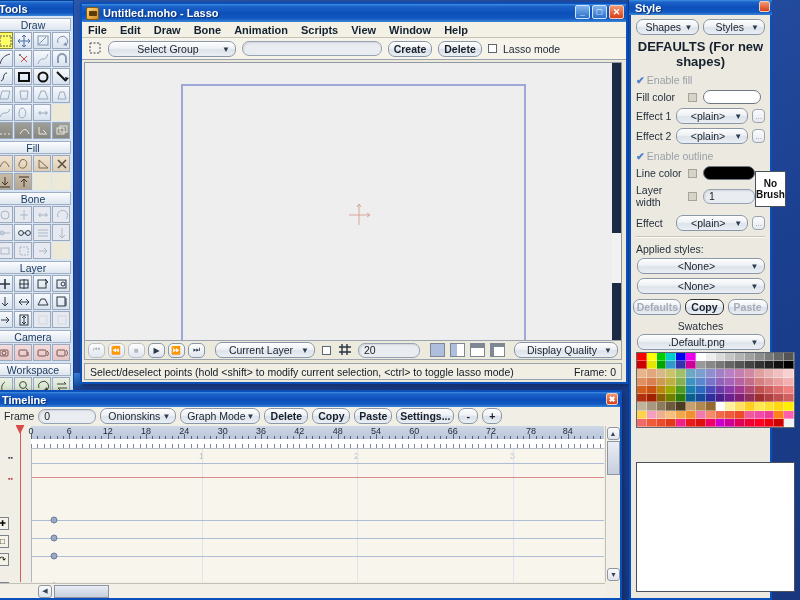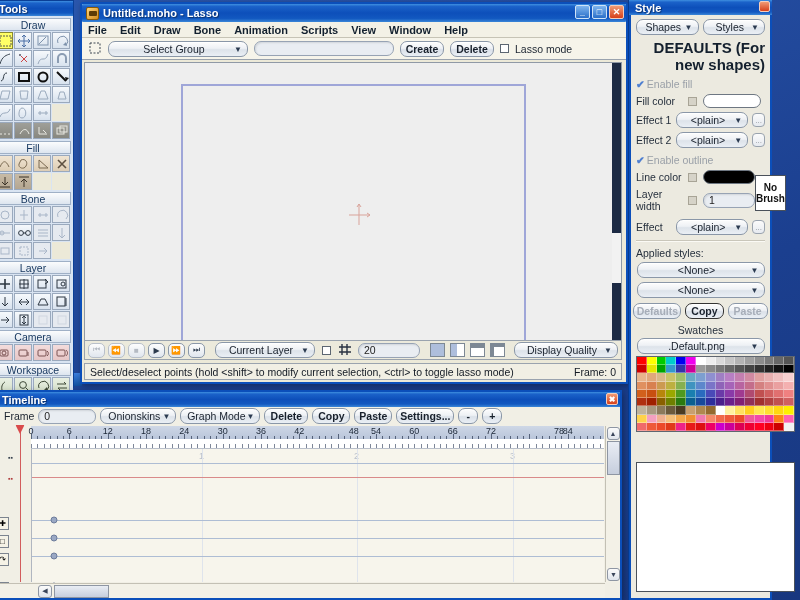--- a/index.html
+++ b/index.html
@@ -583,21 +583,21 @@
       <span>Window</span>
       <span>Help</span>
     </div>
 
     <div class="toolbar2">
       <span>
         <svg width="14" height="14">
             <rect x="2" y="2" width="10" height="10" fill="none" stroke="#3a4450" stroke-dasharray="2,1.5"></rect>
           </svg>
       </span>
-      <div class="combo" style="width:140px;">
+      <div class="combo" style="width:128px;">
         <span>Select Group</span>
         <span class="arw">▼</span>
       </div>
       <div class="field" style="width:140px;"></div>
       <div class="btn" style="width:44px;">Create</div>
       <div class="btn" style="width:44px;">Delete</div>
       <span class="chk"></span>
       <span style="font-size:10.5px;color:#1b2430;">Lasso mode</span>
     </div>
 
@@ -664,21 +664,21 @@
         <div class="combo" style="flex:1;">
           <span>Shapes</span>
           <span class="arw">▼</span>
         </div>
         <div class="combo" style="flex:1;">
           <span>Styles</span>
           <span class="arw">▼</span>
         </div>
       </div>
 
-      <div style="text-align:right;font-weight:bold;font-size:15px;color:#14202e;margin:2px 0 5px;">DEFAULTS (For new shapes)</div>
+      <div style="text-align:center;font-weight:bold;font-size:13px;color:#14202e;margin:2px 0 5px;">DEFAULTS (For new shapes)</div>
 
 
       <div class="srow" style="margin-top:4px;">
         <span class="tick">✔</span>
         <span class="slabel gray" style="width:auto;">Enable fill</span>
       </div>
 
       <div class="srow">
         <span class="slabel">Fill color</span>
         <span class="chk" style="margin-right:6px;background:#d6d3c8;border-color:#a8a496;"></span>
@@ -941,26 +941,26 @@
 
       <div id="ruler">
           <div class="tk" style="left: 0px;">0</div>
           <div class="tk" style="left: 38.3333px;">6</div>
           <div class="tk" style="left: 76.6667px;">12</div>
           <div class="tk" style="left: 115px;">18</div>
           <div class="tk" style="left: 153.333px;">24</div>
           <div class="tk" style="left: 191.667px;">30</div>
           <div class="tk" style="left: 230px;">36</div>
           <div class="tk" style="left: 268.333px;">42</div>
-          <div class="tk" style="left: 306.667px; margin-left: 16px;">48</div>
+          <div class="tk" style="left: 306.667px;">48</div>
           <div class="tk" style="left: 345px;">54</div>
           <div class="tk" style="left: 383.333px;">60</div>
           <div class="tk" style="left: 421.667px;">66</div>
           <div class="tk" style="left: 460px;">72</div>
-          <div class="tk" style="left: 528px;">78</div>
+          <div class="tk" style="left: 500px;">78</div>
           <div class="tk" style="left: 536.667px;">84</div>
           <div class="mk" style="left: 0px; height: 5px;"></div>
           <div class="mk" style="left: 6.38889px;"></div>
           <div class="mk" style="left: 12.7778px;"></div>
           <div class="mk" style="left: 19.1667px;"></div>
           <div class="mk" style="left: 25.5556px;"></div>
           <div class="mk" style="left: 31.9444px;"></div>
           <div class="mk" style="left: 38.3333px; height: 5px;"></div>
           <div class="mk" style="left: 44.7222px;"></div>
           <div class="mk" style="left: 51.1111px;"></div>

